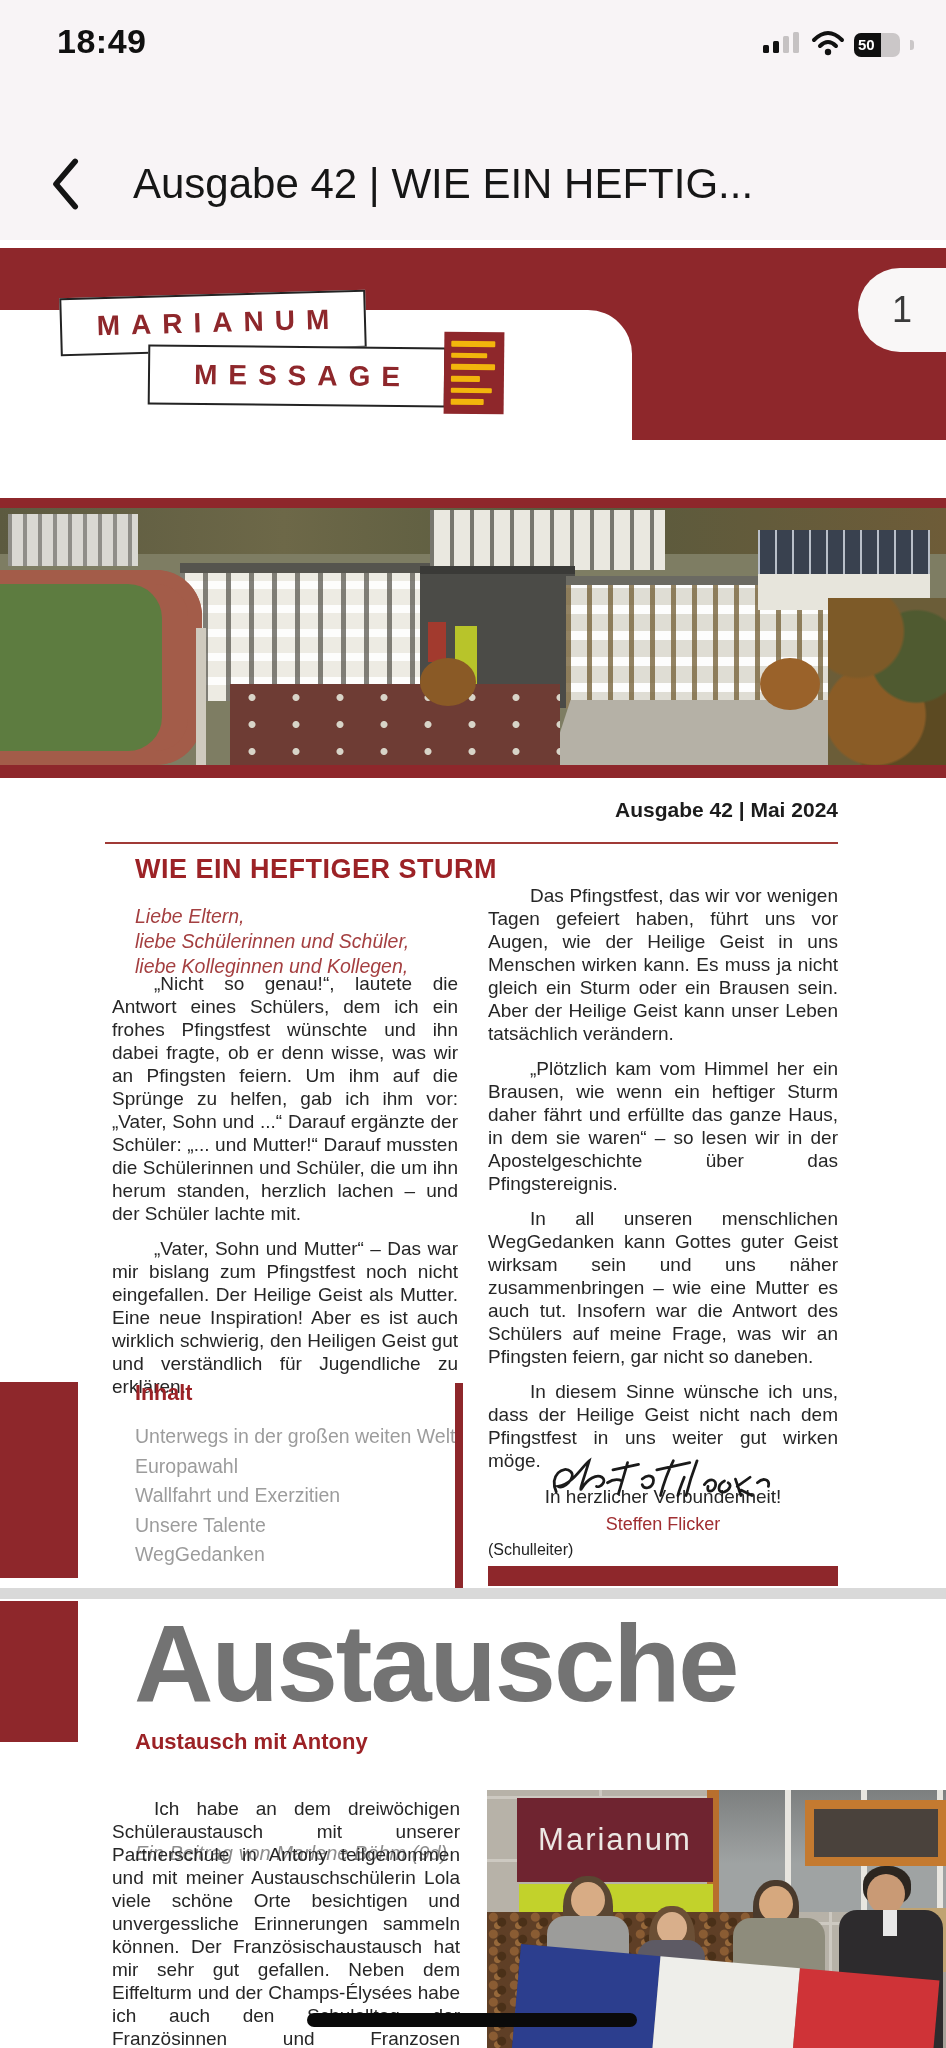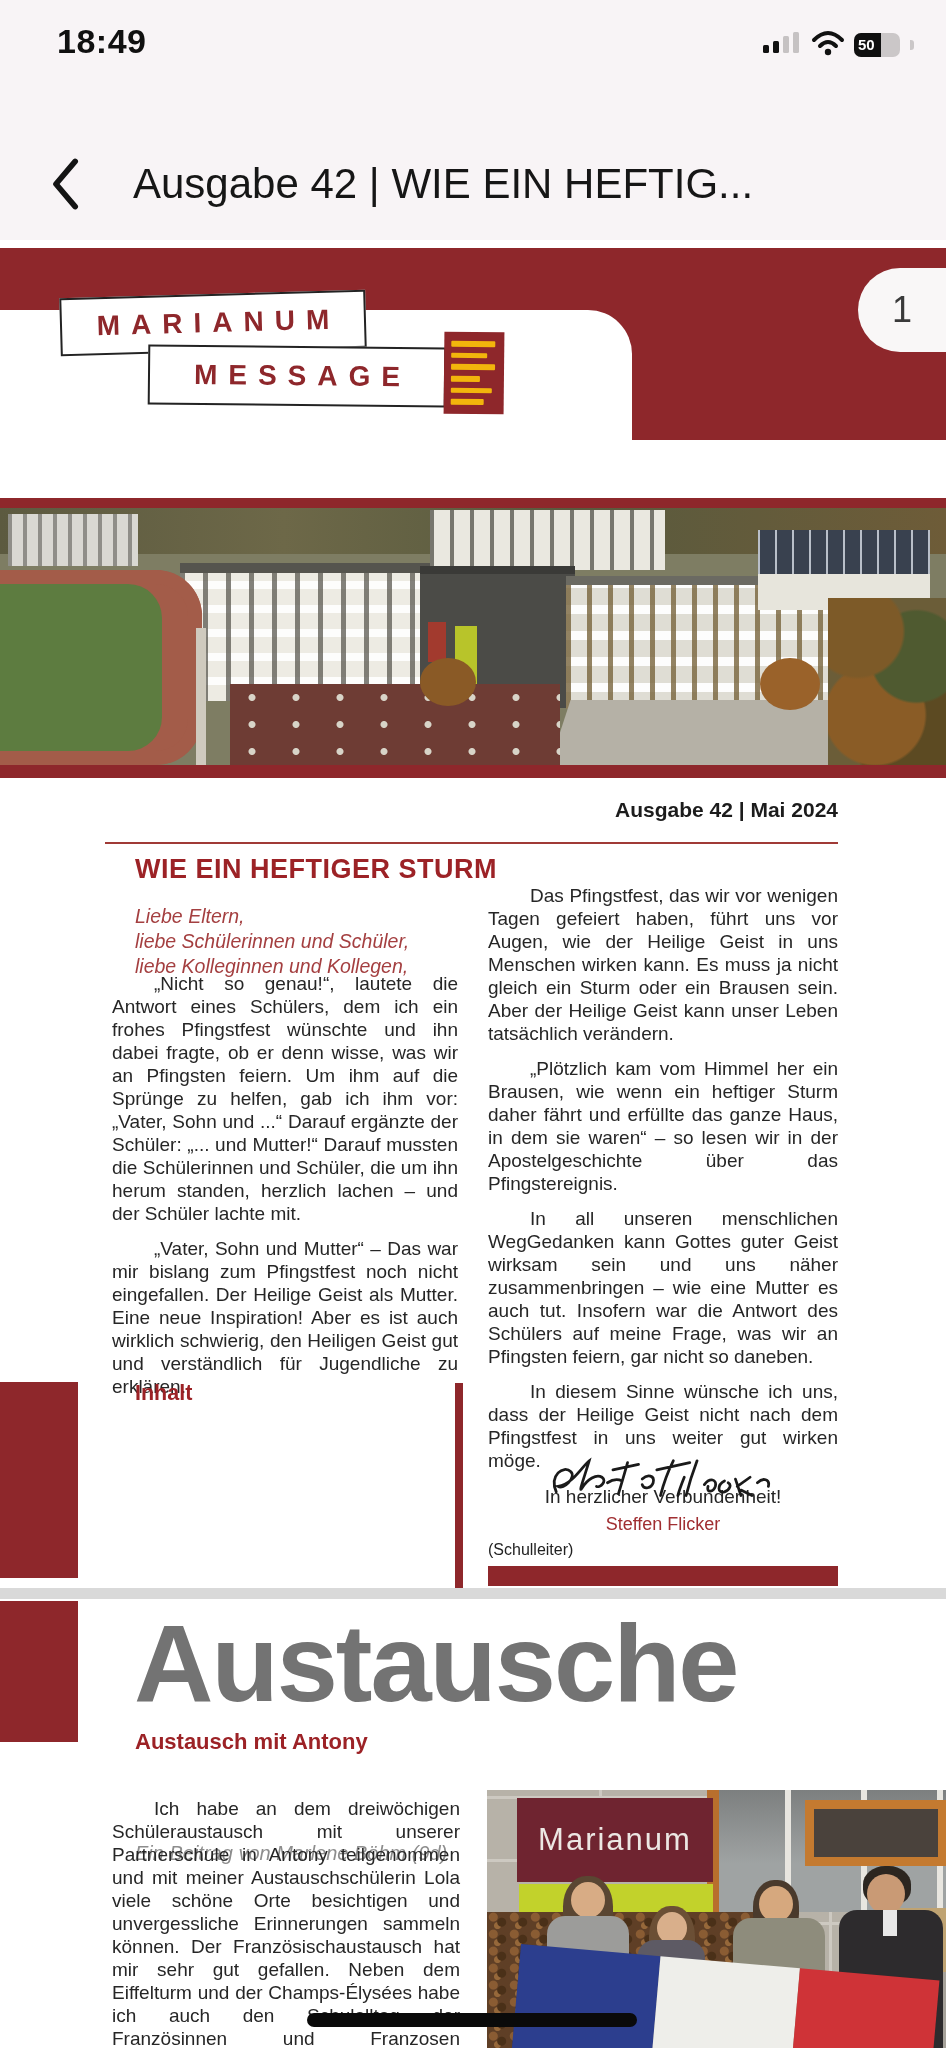--- a/index.html
+++ b/index.html
@@ -226,20 +226,27 @@
     <svg width="250" height="64" viewBox="0 0 260 70">
       <path d="M22 48 C14 30 30 18 38 26 C44 32 30 46 24 42 C40 40 52 18 58 14 C52 34 46 50 50 44 C56 34 66 28 72 32 C78 36 70 44 66 42 M78 38 C84 34 90 34 94 36 M100 16 C96 30 92 44 90 50 M84 24 L112 18 M116 34 C122 28 130 30 128 38 C126 44 118 46 116 40" stroke="#1a1a1a" stroke-width="3" fill="none" stroke-linecap="round"></path>
       <path d="M150 14 C142 30 138 44 136 52 M132 24 L168 16 M162 32 C158 42 156 48 155 52 M176 14 C170 30 166 44 164 52 M184 40 C190 32 198 34 196 42 C194 48 186 50 188 42 M206 36 C198 40 198 50 206 48 C212 46 214 40 210 38 M218 34 L224 52 M220 42 L234 32 M224 46 L236 52 M242 38 C248 32 256 34 254 42" stroke="#1a1a1a" stroke-width="3" fill="none" stroke-linecap="round"></path>
     </svg>
   </div>
   <div class="abs sig-name">Steffen Flicker</div>
   <div class="abs sig-role">(Schulleiter)</div>
 
   <div class="abs red-block-1"></div>
   <div class="abs inhalt-title">Inhalt</div>
+  <div class="abs inhalt-list">
+    <div>Unterwegs in der großen weiten Welt</div>
+    <div>Europawahl</div>
+    <div>Wallfahrt und Exerzitien</div>
+    <div>Unsere Talente</div>
+    <div>WegGedanken</div>
+  </div>
   <div class="abs col-divider"></div>
   <div class="abs footer-bar"></div>
 
   <div class="abs page-gap"></div>
 
   <div class="abs red-block-2"></div>
   <div class="abs sec-title">Austausche</div>
   <div class="abs art2-title">Austausch mit Antony</div>
   <div class="abs art2-byline">Ein Beitrag von Marlene Böhm (9d)</div>
   <div class="abs col2">

